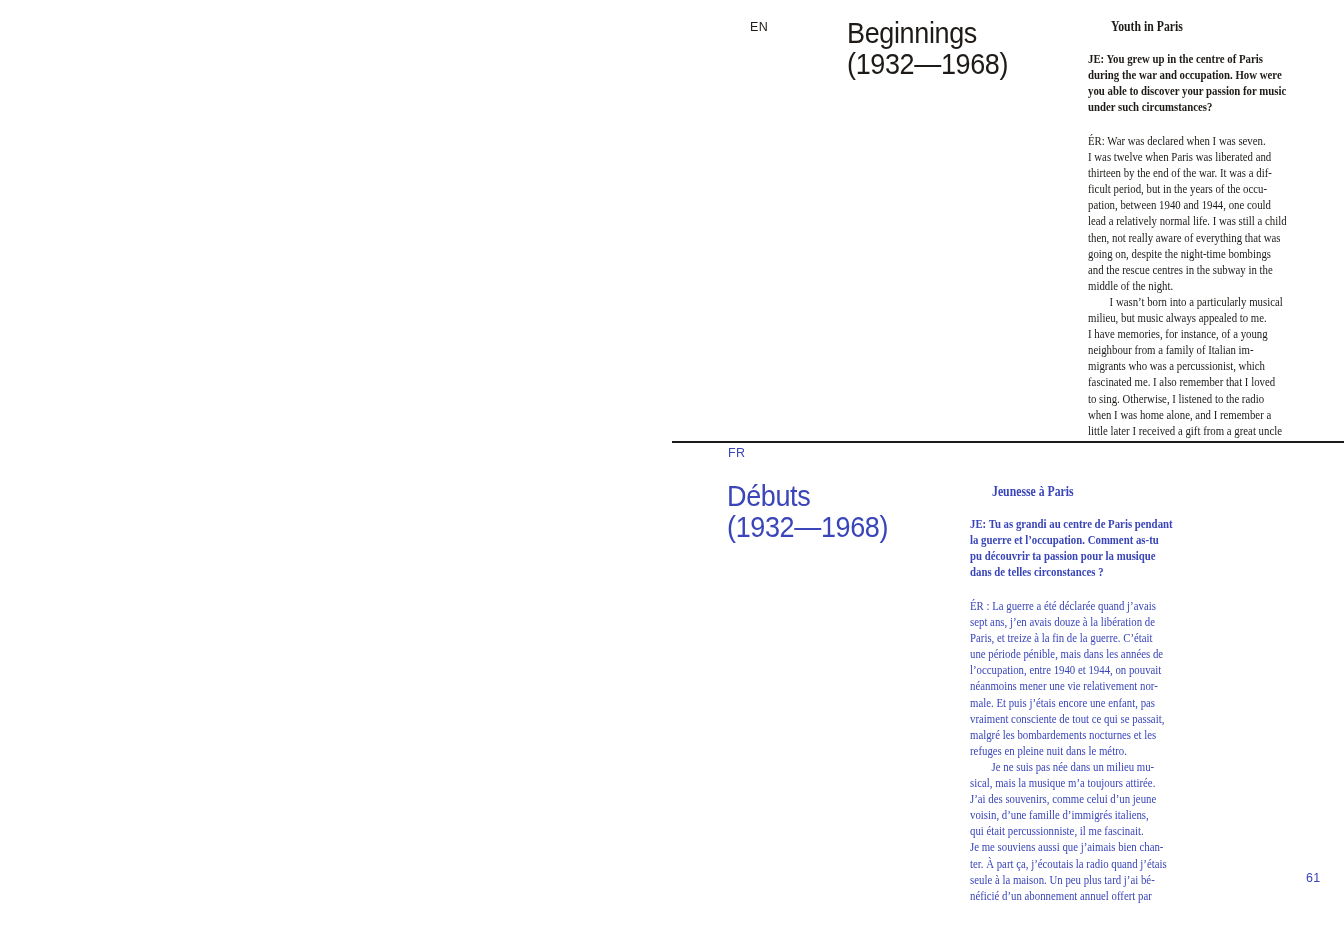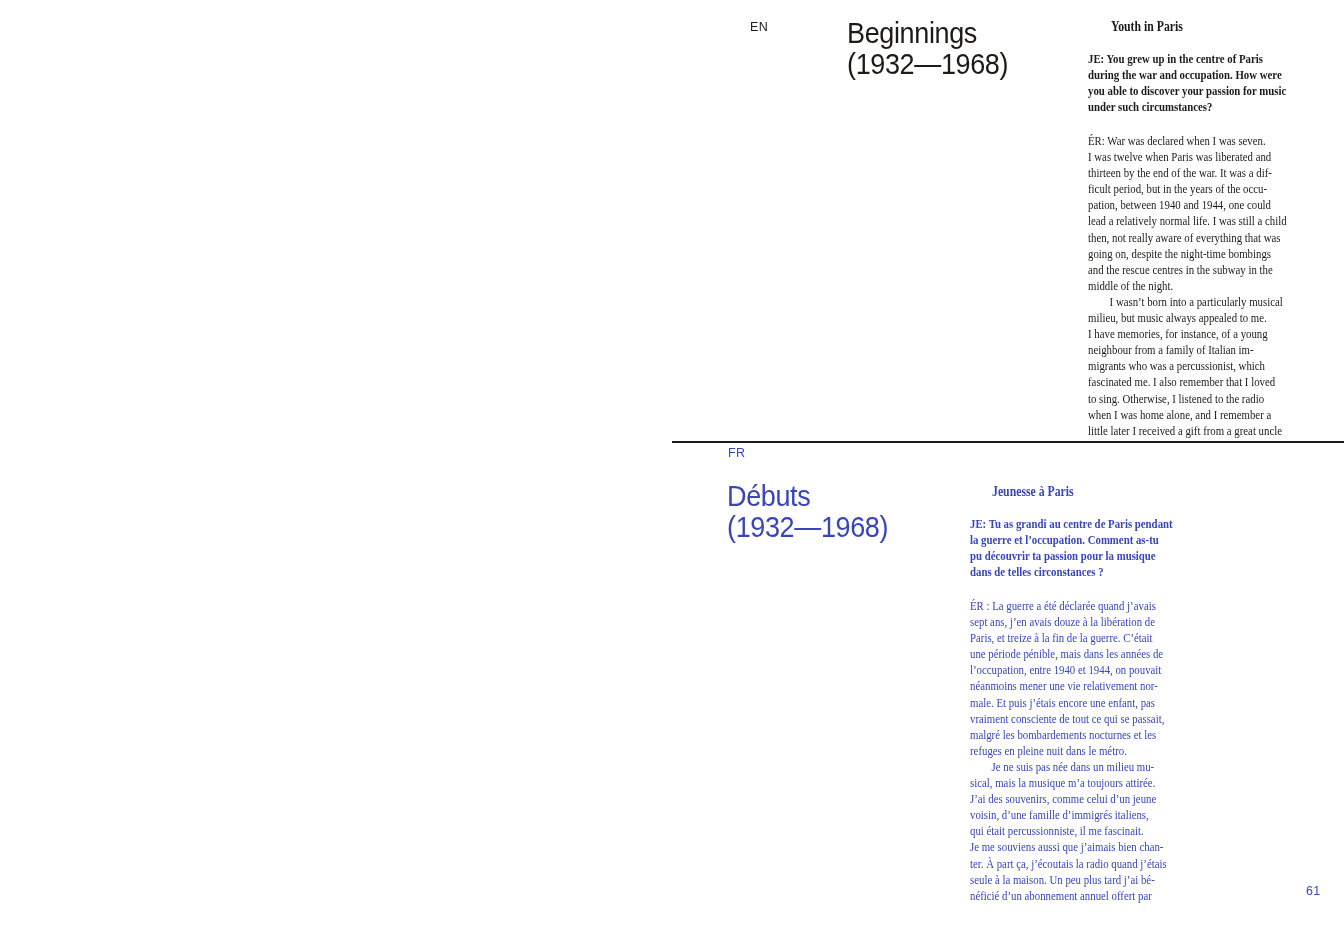--- a/index.html
+++ b/index.html
@@ -130,16 +130,16 @@
     <div class="abs serif txt blue indent" style="left:970px;top:316px;">Je ne suis pas née dans un milieu mu-
 sical, mais la musique m’a toujours attirée.
 J’ai des souvenirs, comme celui d’un jeune
 voisin, d’une famille d’immigrés italiens,
 qui était percussionniste, il me fascinait.
 Je me souviens aussi que j’aimais bien chan-
 ter. À part ça, j’écoutais la radio quand j’étais
 seule à la maison. Un peu plus tard j’ai bé-
 néficié d’un abonnement annuel offert par</div>
 
-    <div class="abs sans blue" id="page-number" style="left:1306px;top:441px;">61</div>
+    <div class="abs sans blue" id="page-number" style="left:1306px;top:428px;">61</div>
   </div>
 
 </div>
 
 </body></html>

